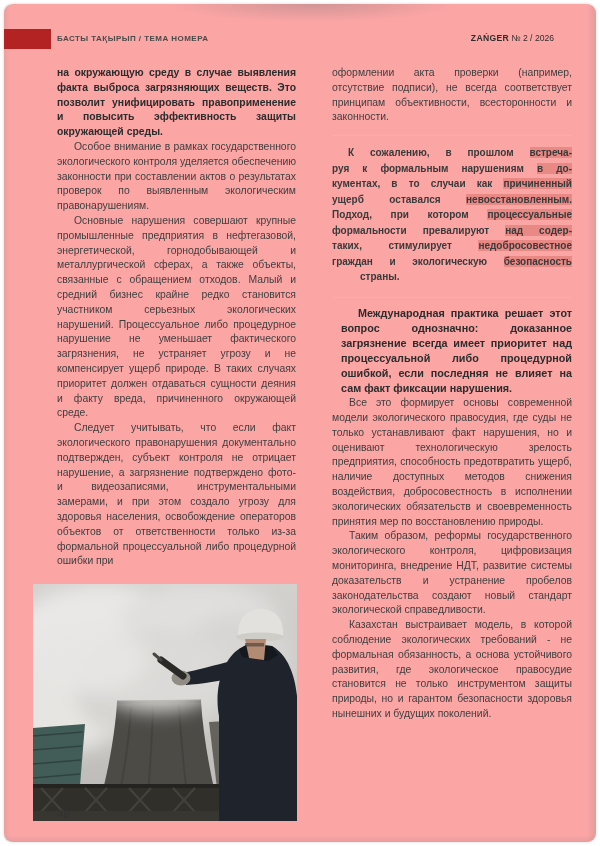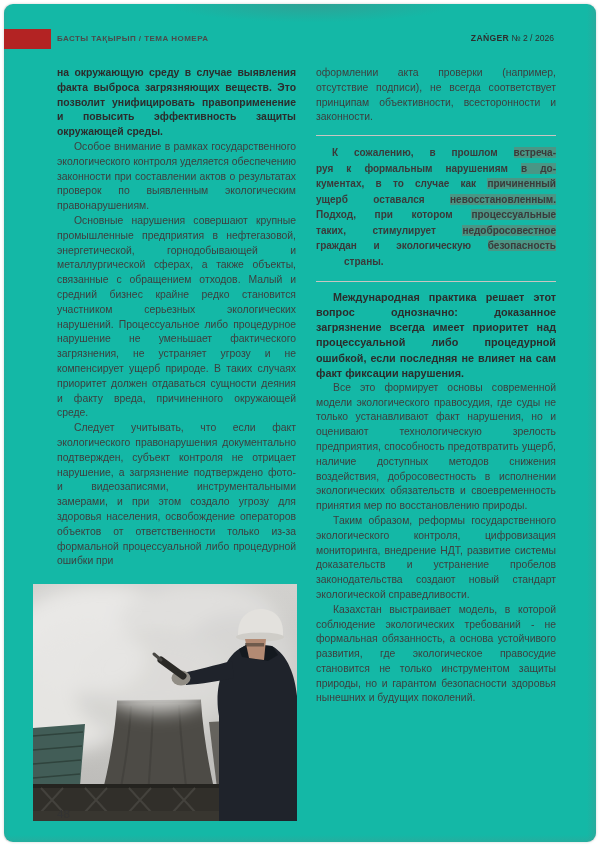--- a/index.html
+++ b/index.html
@@ -1,54 +1,54 @@
 <!DOCTYPE html>
 <html lang="ru" style="--accent: #b32323; --hl: rgba(191,78,66,0.32); --text: #3e3e3e;"><head>
 <meta charset="utf-8">
 <style>
   html,body{margin:0;padding:0;width:600px;height:846px;background:#ffffff;overflow:hidden;}
   .page{
-    position:absolute; inset:4px; background:#14b8a6; border-radius:9px;
+    position:absolute; inset:4px; background:#fca5a5; border-radius:9px;
     font-family:"Liberation Sans", sans-serif; color:var(--text,#3e3e3e);
     box-shadow:0 0 3px rgba(0,0,0,.18);
   }
   
   .shadow-top{position:absolute;top:0;left:28%;width:48%;height:18px;border-radius:9px 9px 0 0;
     background:radial-gradient(ellipse at 50% 0,rgba(110,110,110,.30),rgba(110,110,110,0) 72%);}
   .shadow-right{position:absolute;top:0;right:0;width:9px;height:100%;border-radius:0 9px 9px 0;
     background:linear-gradient(to left,rgba(120,120,120,.20),rgba(120,120,120,0));}
   .shadow-left{position:absolute;top:0;left:0;width:6px;height:100%;border-radius:9px 0 0 9px;
     background:linear-gradient(to right,rgba(120,120,120,.12),rgba(120,120,120,0));}
   .shadow-bottom{position:absolute;bottom:0;left:0;width:100%;height:7px;border-radius:0 0 9px 9px;
     background:linear-gradient(to top,rgba(120,120,120,.16),rgba(120,120,120,0));}
 
   .hdr{position:relative;height:56px;}
   .logo{position:absolute;left:0px;top:25px;width:47px;height:20px;background:var(--accent,#b32323);}
   .hdr-label{position:absolute;left:53px;top:30px;font-size:8px;font-weight:bold;
     letter-spacing:.45px;color:#4a4a4a;}
   .hdr-issue{position:absolute;right:42px;top:29px;font-size:8.6px;color:#2e2e2e;text-align:center;}
   .hdr-issue b{letter-spacing:.3px;}
 
-  .content{position:relative;display:flex;padding:6px 36px 0 53px;gap:20px;}
+  .content{position:relative;display:flex;padding:6px 36px 0 53px;gap:36px;}
   .col{text-align:justify;font-size:10.4px;line-height:14.8px;hyphens:auto;-webkit-hyphens:auto;}
   .col-left{width:239px;flex:0 0 239px;}
   .col-right{width:240px;flex:0 0 240px;}
   p{margin:0;}
   p.ind{text-indent:17px;}
   p.bold{font-weight:bold;color:#2c2c2c;}
 
   .rule{border:none;border-top:1px solid #c8c5c1;margin:10px 0 8px 0;}
 
   .callout{font-size:10px;line-height:15.5px;color:#3a3a3a;padding:1px 0 2px 0;font-weight:bold;}
   .c-line{text-align:justify;text-align-last:justify;white-space:normal;}
   .c-line:first-child{padding-left:16px;}
   .c-line:last-child{text-align-last:left;margin-left:28px;}
   .hl{background:var(--hl,rgba(191,78,66,.32));}
 
-  .callout-bold{font-size:10.8px;line-height:15.1px;}
+  .callout-bold{font-size:10.8px;line-height:15.1px;margin-left:9px;}
 
   .photo{margin:15px 0 0 -24px;width:264px;height:237px;display:block;}
   .photo svg{display:block;width:264px;height:237px;}
 
   .pagenum{position:absolute;left:53px;bottom:22px;font-size:11.5px;color:#333;}
 </style>
 </head>
 <body>
 
 <div class="page">
@@ -136,23 +136,24 @@
     </div>
 
     <div class="col col-right">
       <p>оформлении акта проверки (например, отсутствие подписи), не всегда соответствует принципам объективности, всесторонности и законности.</p>
 
       <hr class="rule">
 
       <div class="callout" id="callout">
           <div class="c-line"><span>К сожалению, в прошлом </span><span class="hl">встреча-</span></div>
           <div class="c-line"><span>руя к формальным нарушениям </span><span class="hl">в до-</span></div>
-          <div class="c-line"><span>кументах, в то случае как </span><span class="hl">причиненный</span></div>
+          <div class="c-line"><span>кументах, в то случаи как </span><span class="hl">причиненный</span></div>
           <div class="c-line"><span>ущерб оставался </span><span class="hl">невосстановленным.</span></div>
           <div class="c-line"><span>Подход, при котором </span><span class="hl">процессуальные</span></div>
+          <div class="c-line"><span>формальности превалируют </span><span class="hl">над содер-</span></div>
           <div class="c-line"><span>таких, стимулирует </span><span class="hl">недобросовестное</span></div>
           <div class="c-line"><span>граждан и экологическую </span><span class="hl">безопасность</span></div>
           <div class="c-line"><span>страны.</span></div>
         </div>
 
       <hr class="rule">
 
       <p class="bold ind callout-bold">Международная практика решает этот вопрос однозначно: доказанное загрязнение всегда имеет приоритет над процессуальной либо процедурной ошибкой, если последняя не влияет на сам факт фиксации нарушения.</p>
       <p class="ind">Все это формирует основы современной модели экологического правосудия, где суды не только устанавливают факт нарушения, но и оценивают технологическую зрелость предприятия, способность предотвратить ущерб, наличие доступных методов снижения воздействия, добросовестность в исполнении экологических обязательств и своевременность принятия мер по восстановлению природы.</p>
       <p class="ind">Таким образом, реформы государственного экологического контроля, цифровизация мониторинга, внедрение НДТ, развитие системы доказательств и устранение пробелов законодательства создают новый стандарт экологической справедливости.</p>

